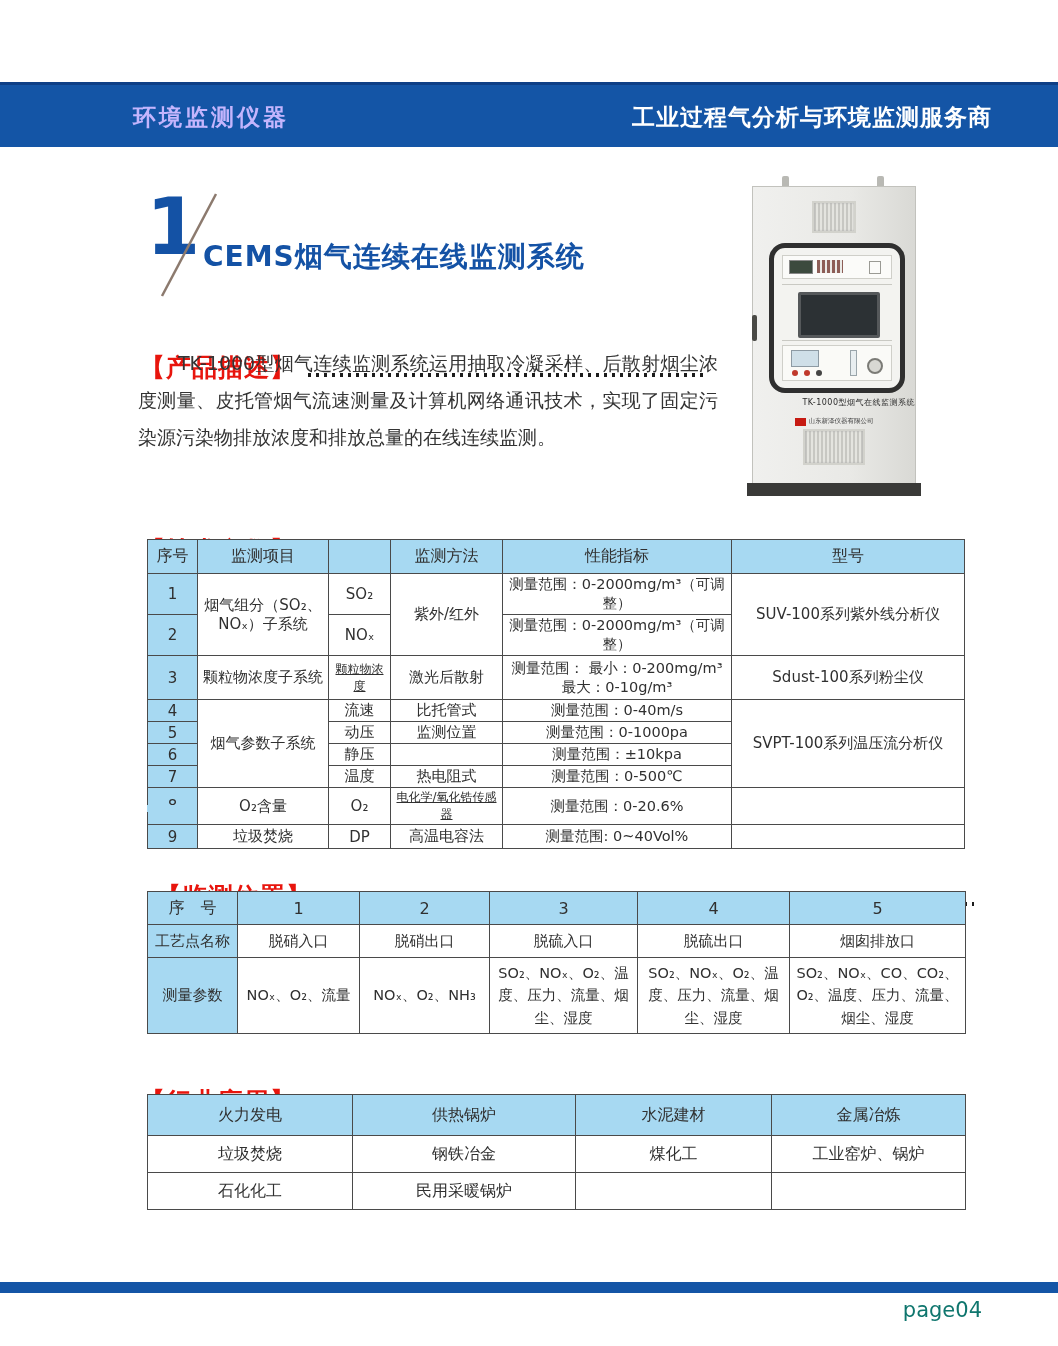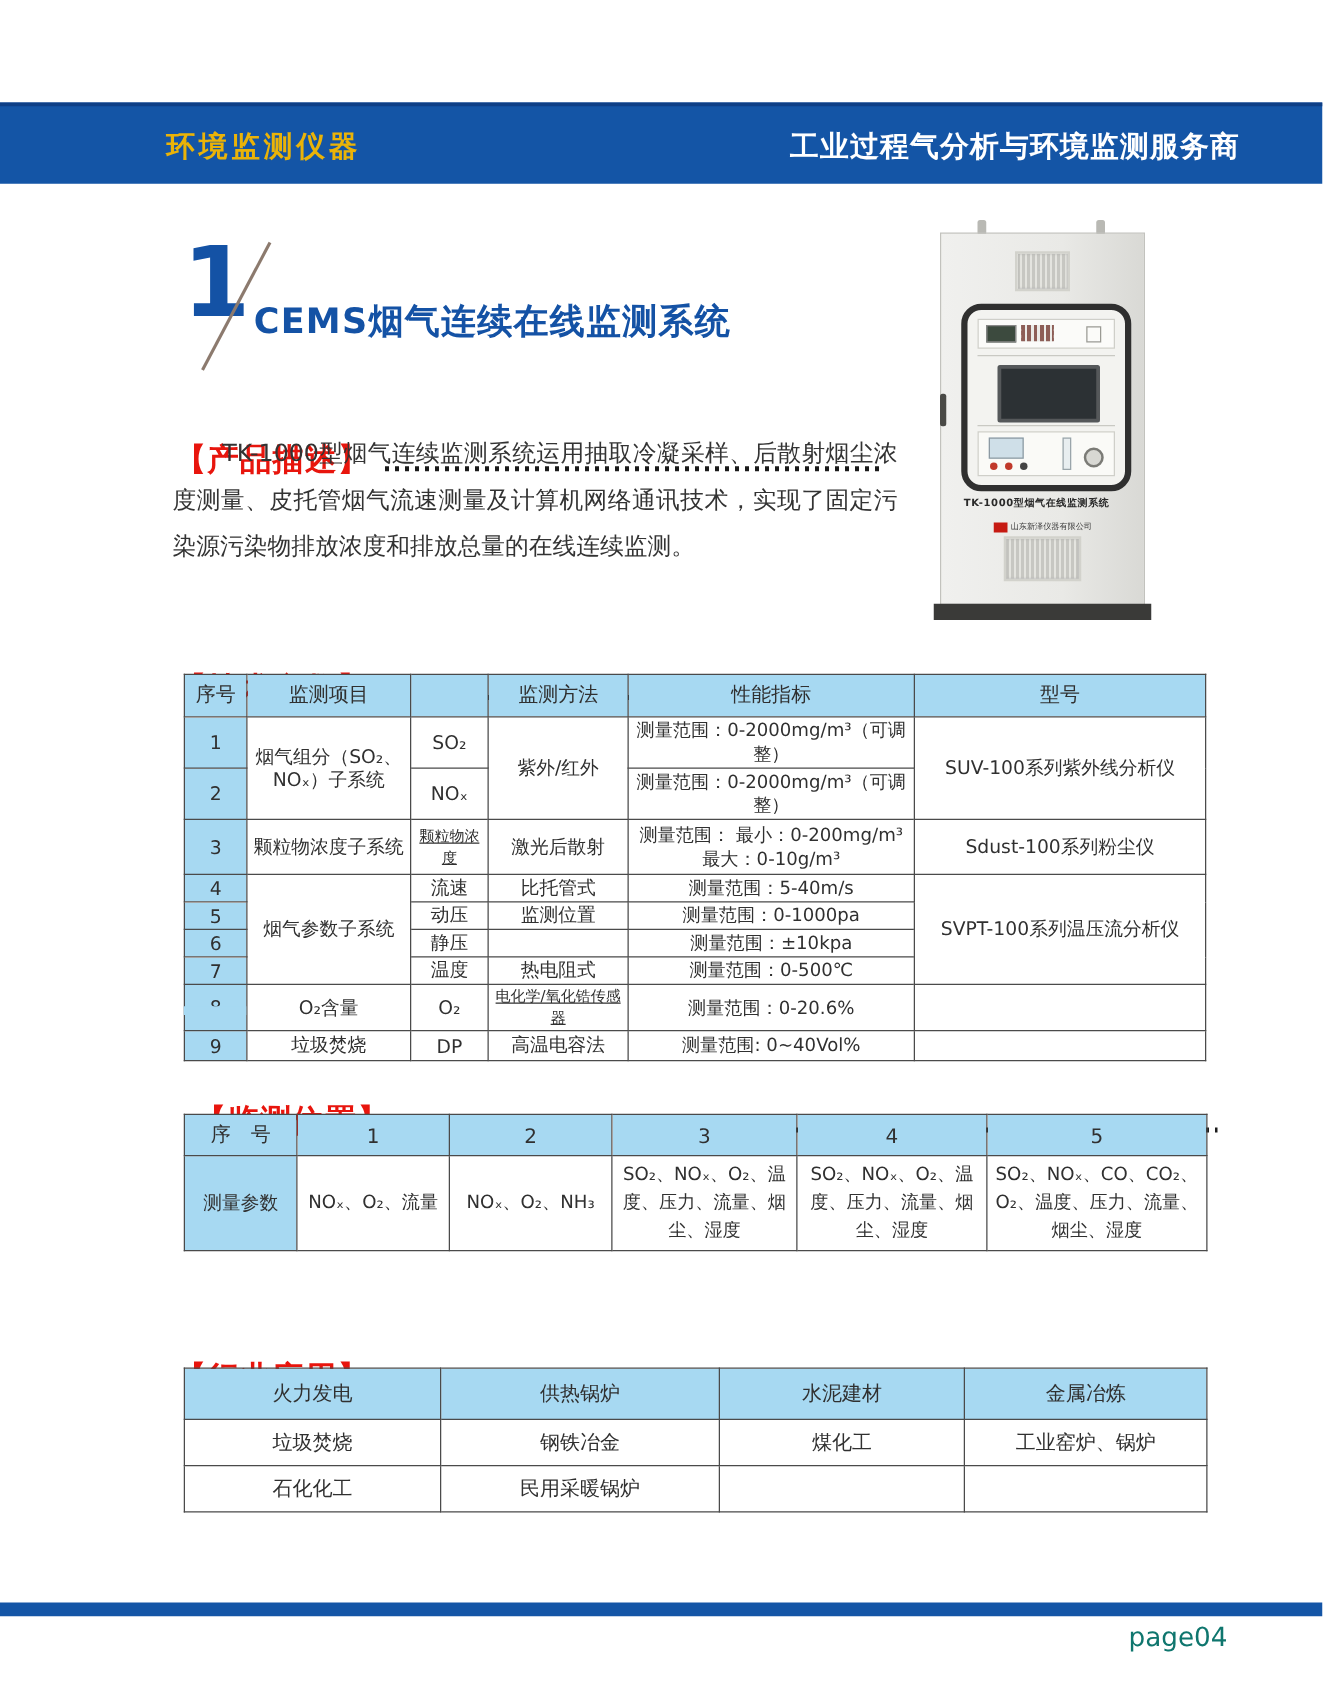--- a/index.html
+++ b/index.html
@@ -3,21 +3,21 @@
 <meta charset="utf-8">
 <style>
   html,body{margin:0;padding:0;background:#ffffff;}
   body{width:1058px;height:1346px;position:relative;overflow:hidden;
        font-family:"DejaVu Sans","Liberation Sans",sans-serif;color:#303030;}
 
   
   .top-bar{position:absolute;left:0;top:82px;width:1058px;height:62px;
            background:#1455a6;border-top:3px solid #0e3f86;}
   .brand-left{position:absolute;left:133px;top:17px;font-size:23px;font-weight:bold;
-              color:#eab308;letter-spacing:3px;}
+              color:#c4b5fd;letter-spacing:3px;}
   .brand-right{position:absolute;right:66px;top:17px;font-size:23px;font-weight:bold;
                color:#fff;letter-spacing:1px;}
 
   
   .sec-num{position:absolute;left:146px;top:188px;font-size:78px;font-weight:800;
            line-height:1;color:#1452a5;}
   .slash-wrap{position:absolute;left:150px;top:190px;}
   .main-title{position:absolute;left:203px;top:238px;font-size:28px;font-weight:bold;
               color:#1452a5;letter-spacing:1px;}
 
@@ -61,22 +61,22 @@
           border:3px solid #55585a;border-radius:2px;}
   .instr2{position:absolute;left:8px;bottom:7px;right:8px;height:34px;background:#fafaf7;
           border:1px solid #cfcfc9;}
   .lcd2{position:absolute;left:8px;top:4px;width:26px;height:15px;background:#cfdfe8;border:1px solid #8d9aa3;}
   .dot{position:absolute;width:6px;height:6px;border-radius:50%;bottom:4px;}
   .dot.r1{left:9px;background:#c0392b;} .dot.r2{left:21px;background:#c0392b;}
   .dot.d1{left:33px;background:#444;}
   .tube{position:absolute;right:34px;top:4px;width:5px;height:24px;background:#e8eef0;border:1px solid #9aa5aa;}
   .gauge{position:absolute;right:8px;bottom:6px;width:12px;height:12px;border-radius:50%;
          background:#d8d8d3;border:2px solid #7b7b76;}
-  .cab-label{position:absolute;left:18px;right:0;top:210px;text-align:left;font-size:8px;
-             font-weight:bold;color:#2a2a2a;letter-spacing:.5px;}
+  .cab-label{position:absolute;left:18px;right:0;top:210px;text-align:right;font-size:8px;
+             font-weight:normal;color:#2a2a2a;letter-spacing:.5px;}
   .cab-logo-row{position:absolute;left:0;right:0;top:230px;display:flex;justify-content:center;
                 align-items:center;gap:3px;font-size:6.5px;color:#3b3b3b;}
   .logo-mark{display:inline-block;width:11px;height:8px;background:#c61a12;}
   .handle{position:absolute;left:-1px;top:128px;width:5px;height:26px;background:#4a4a46;border-radius:2px;}
   .cab-base{position:absolute;left:-3px;right:-3px;bottom:0;height:13px;background:#3a3a38;}
 
   
   table{border-collapse:collapse;table-layout:fixed;position:absolute;}
   td,th{border:1px solid #4a4a4a;text-align:center;vertical-align:middle;
         font-weight:normal;padding:1px 3px;overflow:hidden;}
@@ -197,21 +197,21 @@
     <td>激光后散射</td>
     <td class="perf">测量范围：  最小：0-200mg/m³
 最大：0-10g/m³</td>
     <td class="model-cell">Sdust-100系列粉尘仪</td>
   </tr>
   <tr style="height:22px">
     <td class="blue">4</td>
     <td rowspan="4">烟气参数子系统</td>
     <td>流速</td>
     <td>比托管式</td>
-    <td class="perf">测量范围：5-40m/s</td>
+    <td class="perf">测量范围：0-40m/s</td>
     <td rowspan="4" class="model-cell">SVPT-100系列温压流分析仪</td>
   </tr>
   <tr style="height:22px">
     <td class="blue">5</td>
     <td>动压</td>
     <td>监测位置</td>
     <td class="perf">测量范围：0-1000pa</td>
   </tr>
   <tr style="height:22px">
     <td class="blue">6</td>
@@ -261,20 +261,28 @@
     </colgroup>
   <tbody>
       <tr style="height:33px">
     <th class="blue">序　号</th>
     <th class="blue">1</th>
     <th class="blue">2</th>
     <th class="blue">3</th>
     <th class="blue">4</th>
     <th class="blue">5</th>
   </tr>
+  <tr style="height:33px">
+    <td class="blue">工艺点名称</td>
+    <td>脱硝入口</td>
+    <td>脱硝出口</td>
+    <td>脱硫入口</td>
+    <td>脱硫出口</td>
+    <td>烟囱排放口</td>
+  </tr>
   <tr style="height:76px">
     <td class="blue">测量参数</td>
     <td class="params">NOₓ、O₂、流量</td>
     <td class="params">NOₓ、O₂、NH₃</td>
     <td class="params">SO₂、NOₓ、O₂、温度、压力、流量、烟尘、湿度</td>
     <td class="params">SO₂、NOₓ、O₂、温度、压力、流量、烟尘、湿度</td>
     <td class="params">SO₂、NOₓ、CO、CO₂、O₂、温度、压力、流量、烟尘、湿度</td>
   </tr>
 </tbody>
   </table>

